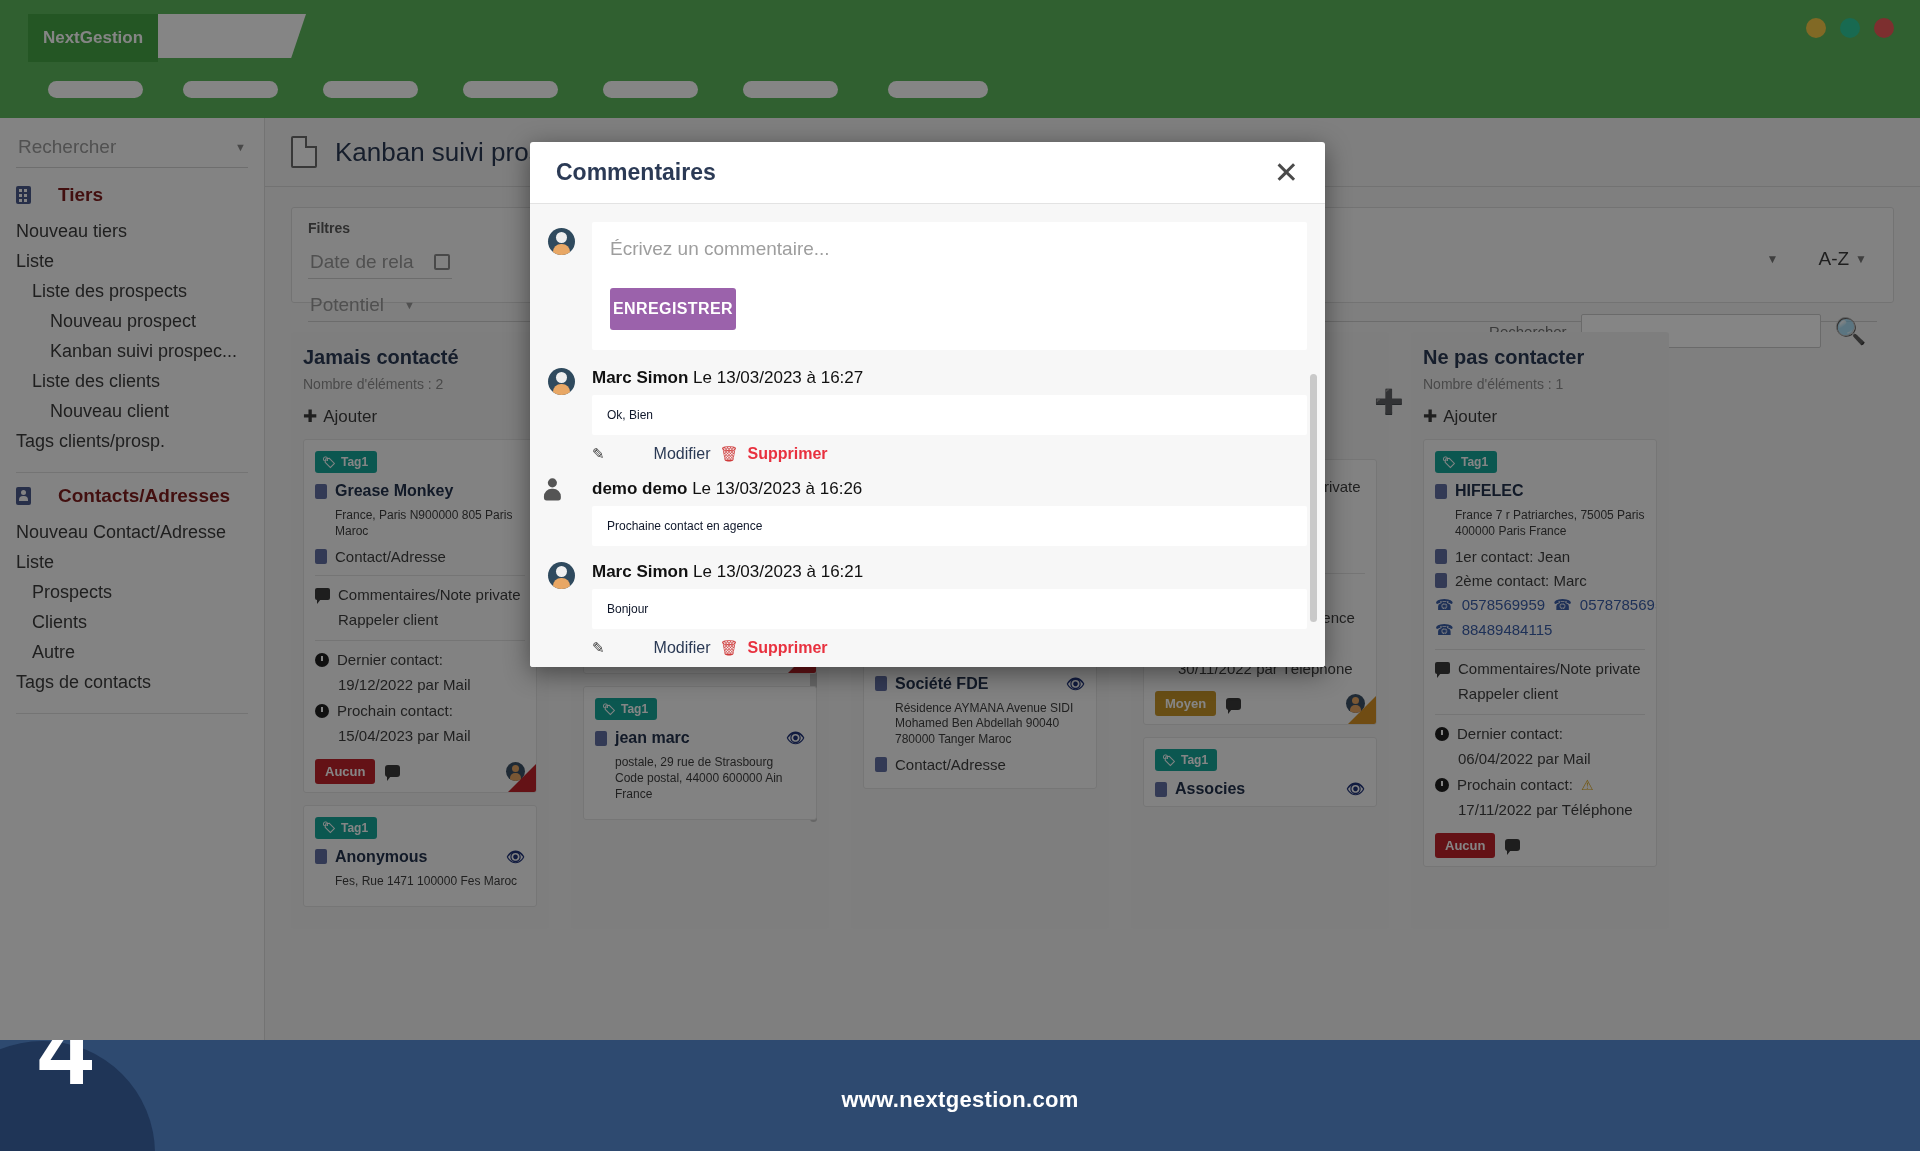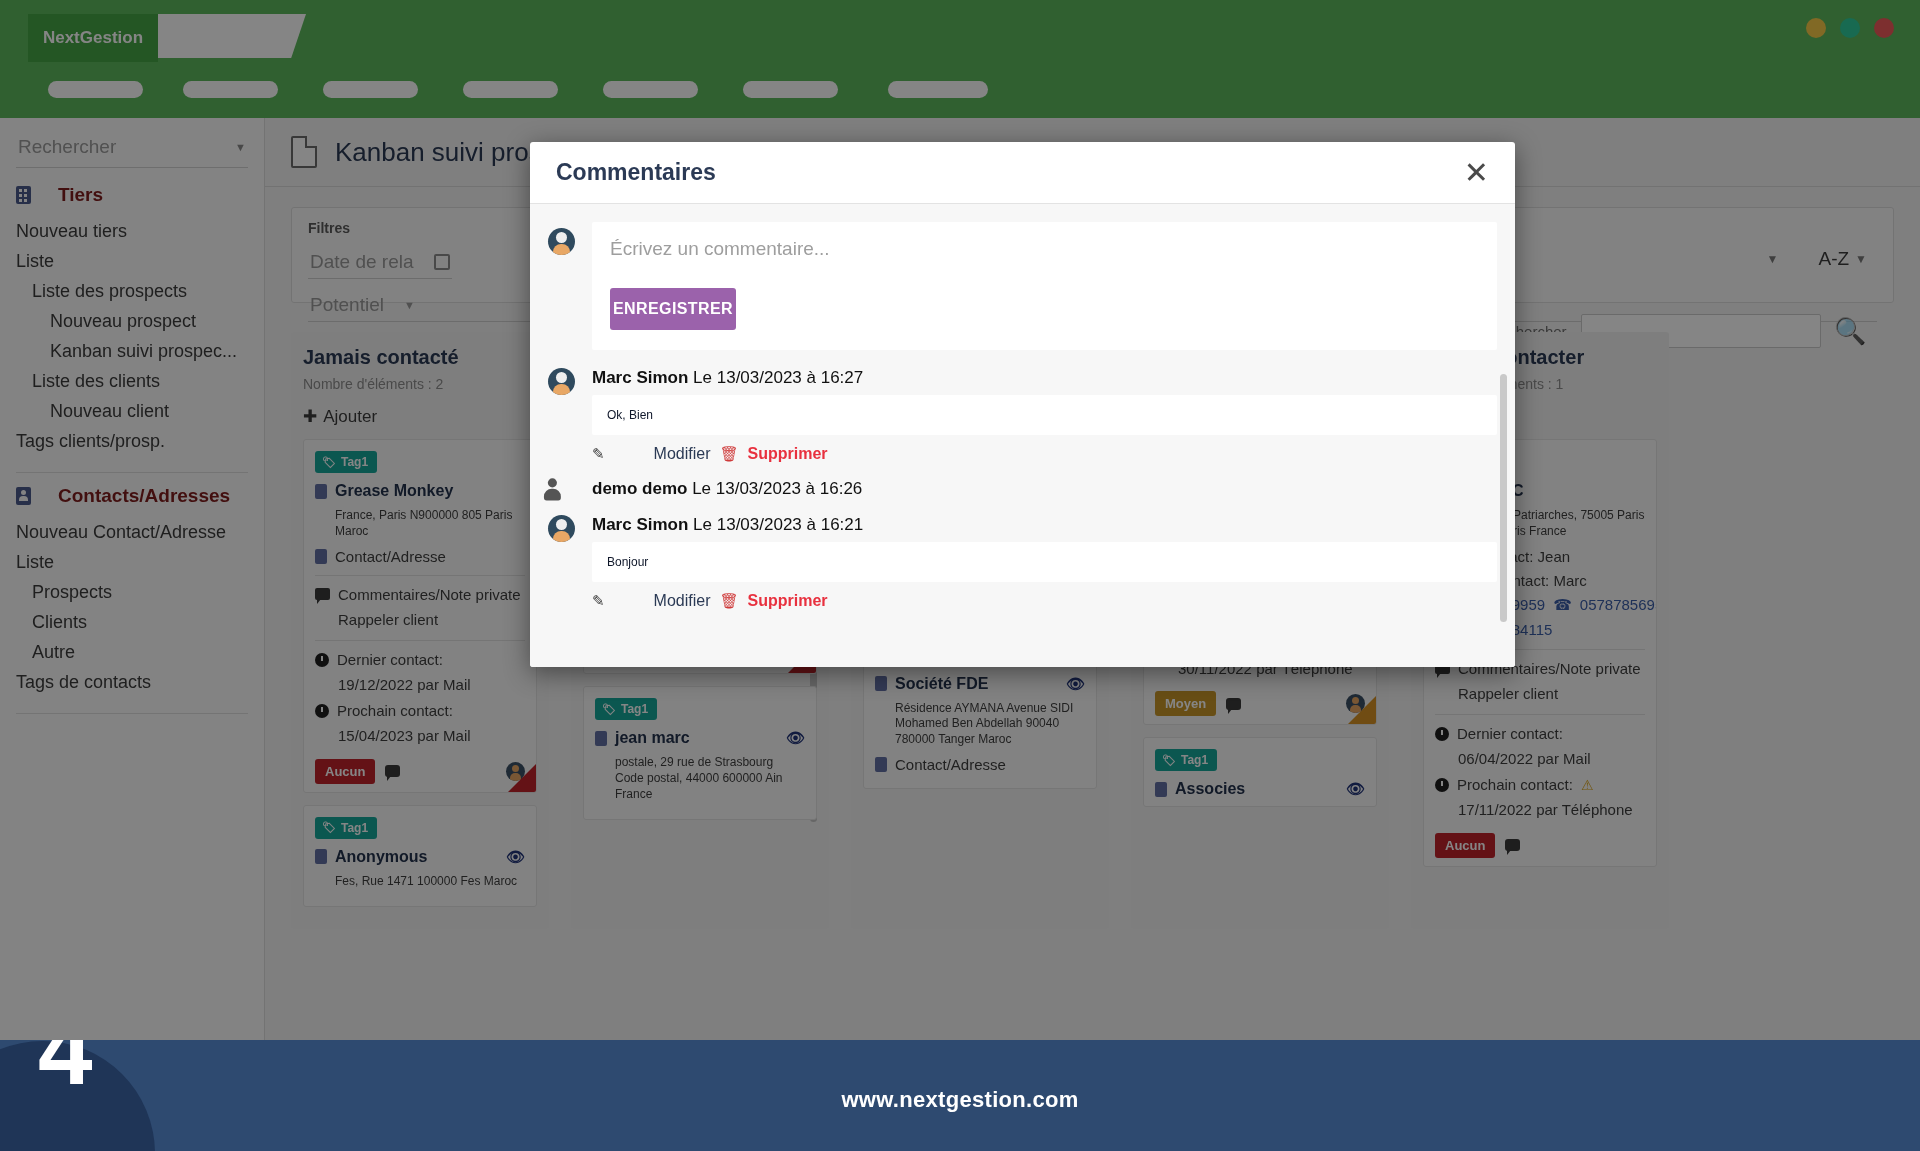--- a/index.html
+++ b/index.html
@@ -164,21 +164,21 @@
   .person-gray:before { content:""; position:absolute; left:3px; top:0; width:7px; height:7px; border-radius:50%; background:#555; }
   .person-gray:after { content:""; position:absolute; left:0; top:8px; width:13px; height:9px; border-radius:6px 6px 2px 2px; background:#555; }
   .col-plus { position:absolute; color:#3a3a3a; font-size:24px; }
   .col-scroll { position:absolute; width:7px; border-radius:4px; background:#c4c4c4; }
 
   
   #dim { position:absolute; left:0; top:0; width:1920px; height:1040px; background:rgba(0,0,0,0.48); }
 
   
   #modal {
-    position:absolute; left:530px; top:142px; width:985px; height:525px;
+    position:absolute; left:530px; top:142px; width:795px; height:525px;
     background:#fff; box-shadow:0 6px 26px rgba(0,0,0,.45); border-radius:3px;
     display:flex; flex-direction:column; overflow:hidden;
   }
   #modal-head { height:62px; display:flex; align-items:center; padding:0 26px; border-bottom:1px solid #e3e3e3; }
   #modal-title { font-size:23px; font-weight:bold; color:#2b3a55; }
   #modal-close { margin-left:auto; font-size:30px; color:#4a4a4a; line-height:1; cursor:pointer; }
   #modal-body { flex:1; background:#f7f7f7; padding:18px 18px 0 18px; position:relative; overflow:hidden; }
   .cmt-editor { display:flex; gap:17px; }
   .avatar-lg { width:27px; height:27px; border-radius:50%; background:#2f4a5e; position:relative; overflow:hidden; flex:0 0 27px; margin-top:6px; }
   .avatar-lg:before { content:""; position:absolute; left:8px; top:4px; width:11px; height:11px; border-radius:50%; background:#efefef; }
@@ -616,20 +616,21 @@
           </div>
         </div>
 
         <div class="cmt-item">
           <div class="person-gray" style="margin-top:2px;transform:scale(1.3);flex:0 0 27px"></div>
           <div class="cmt-main">
             <div class="cmt-head">
               <b>demo demo</b>
               <span>Le 13/03/2023 à 16:26</span>
             </div>
+            <div class="cmt-text">Prochaine contact en agence</div>
           </div>
         </div>
 
         <div class="cmt-item">
           <div class="avatar-lg" style="margin-top:0"></div>
           <div class="cmt-main">
             <div class="cmt-head">
               <b>Marc Simon</b>
               <span>Le 13/03/2023 à 16:21</span>
             </div>

